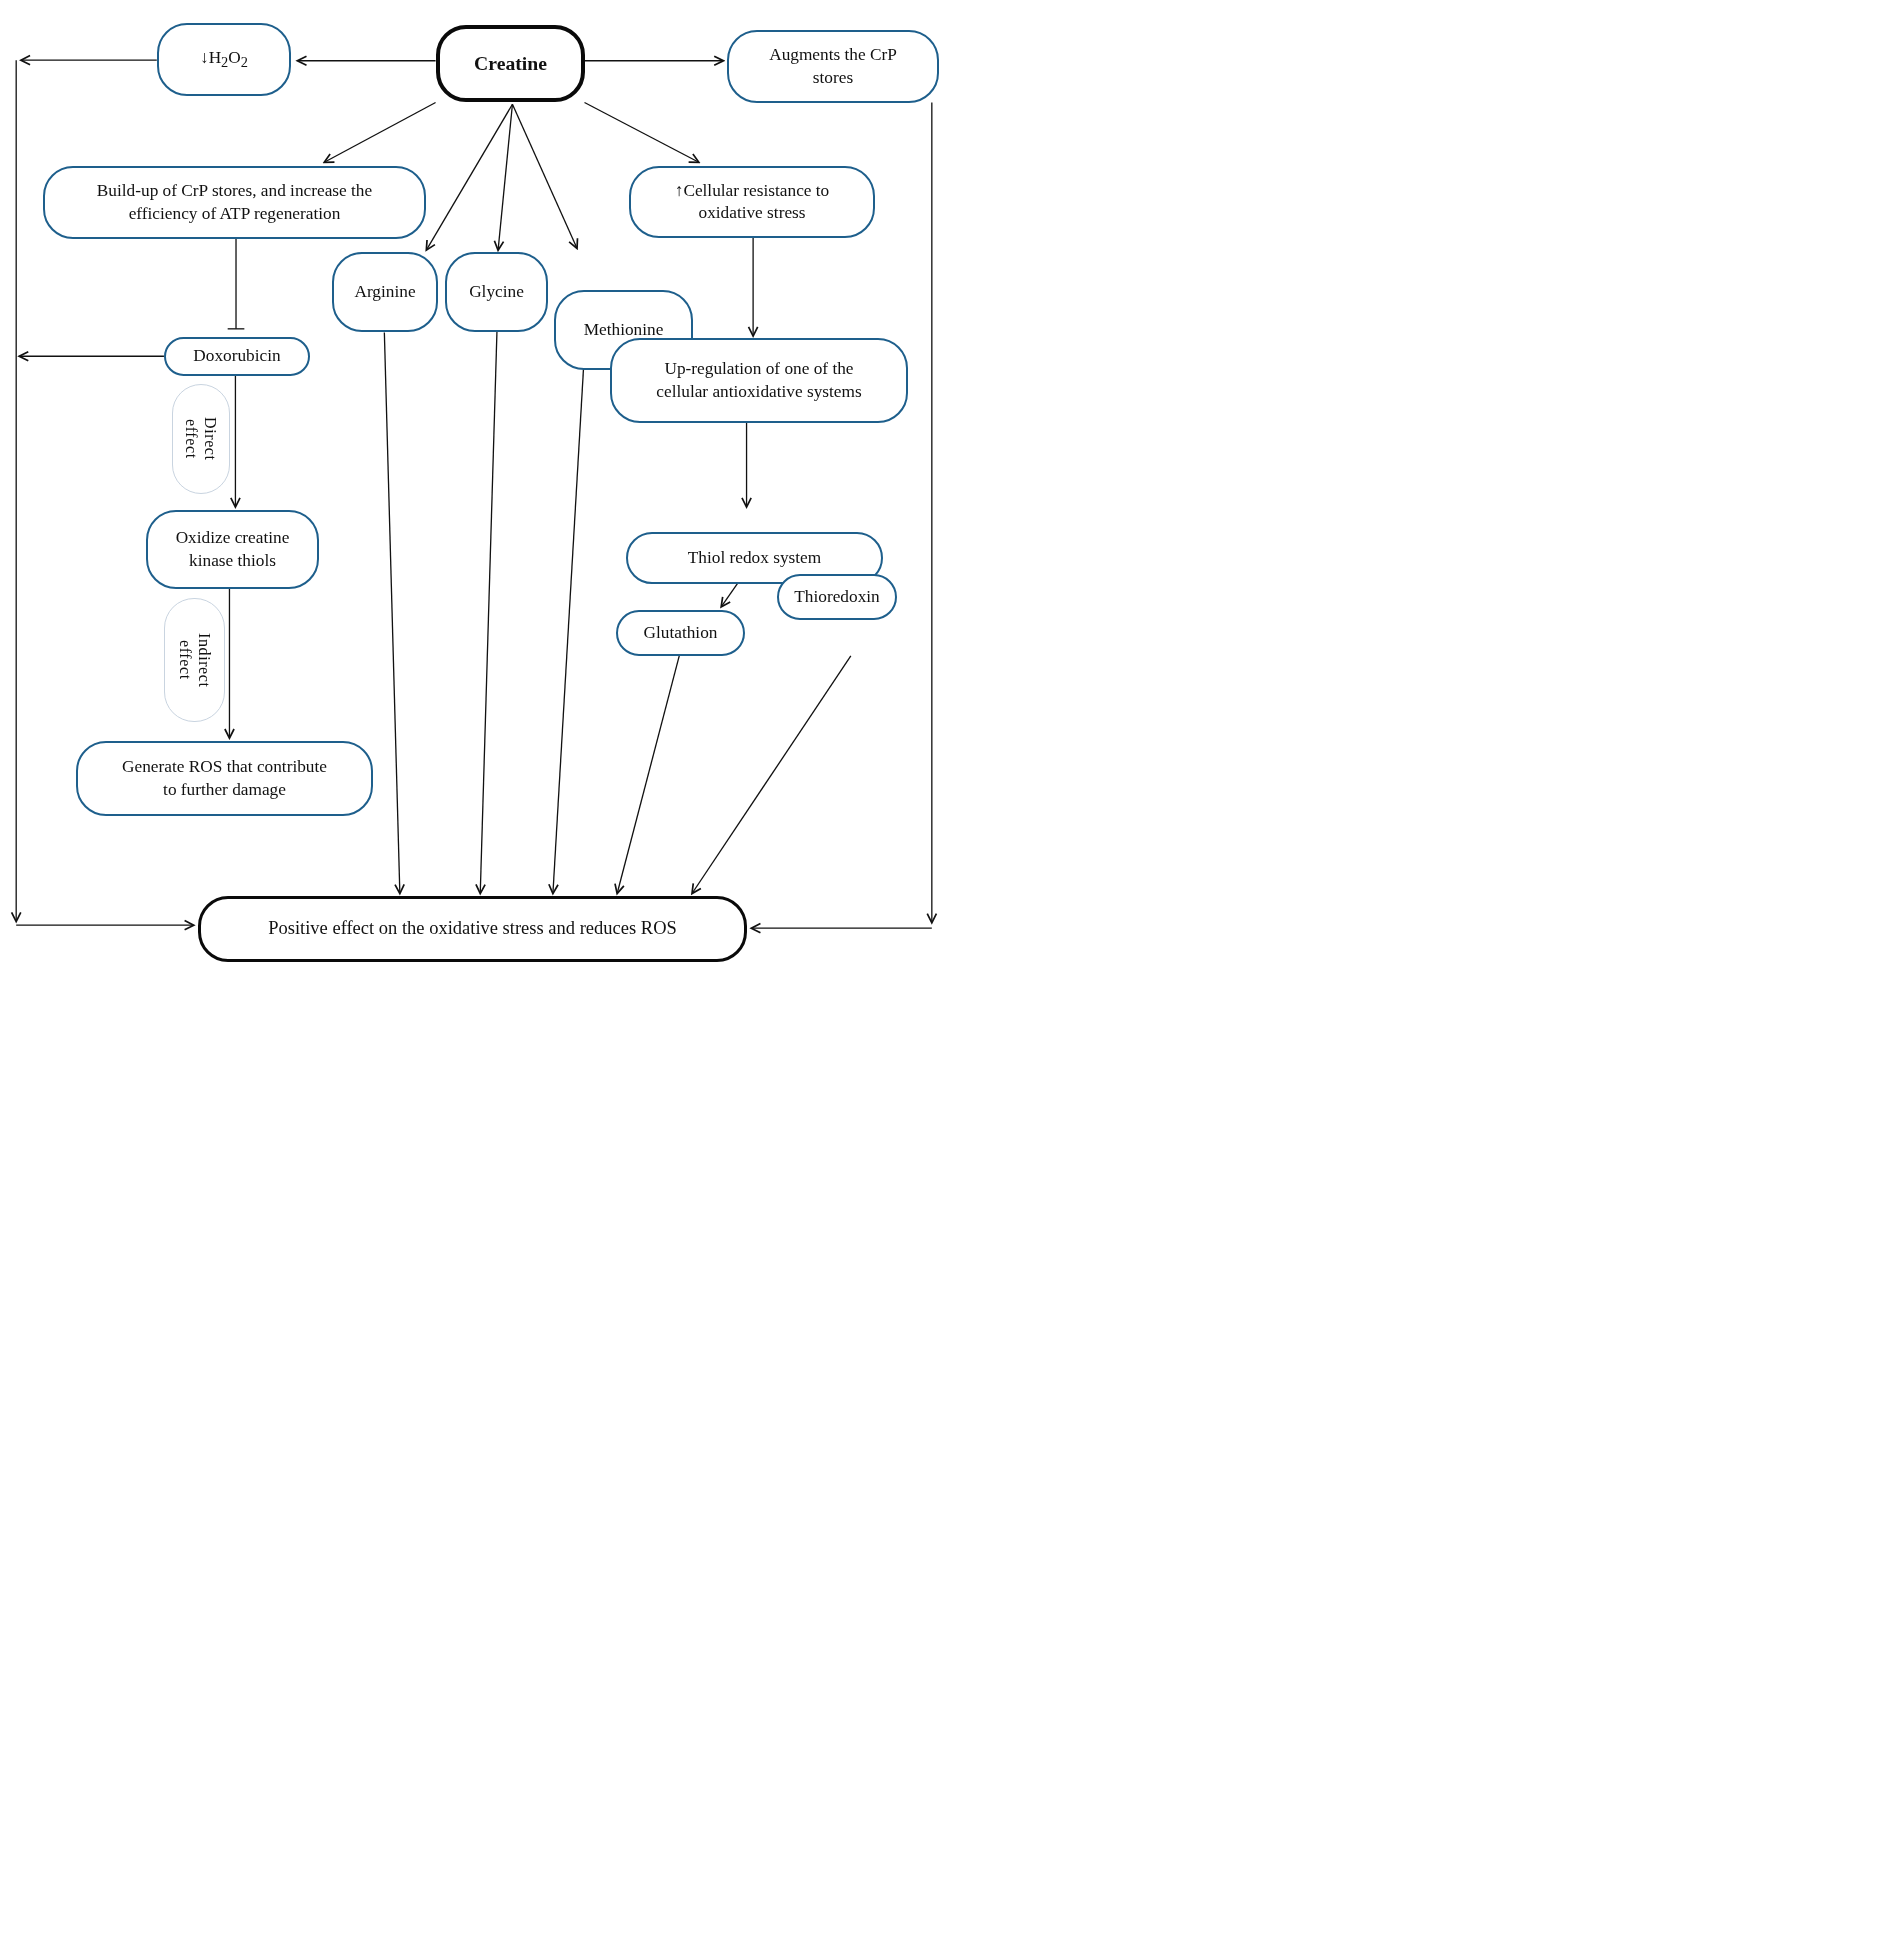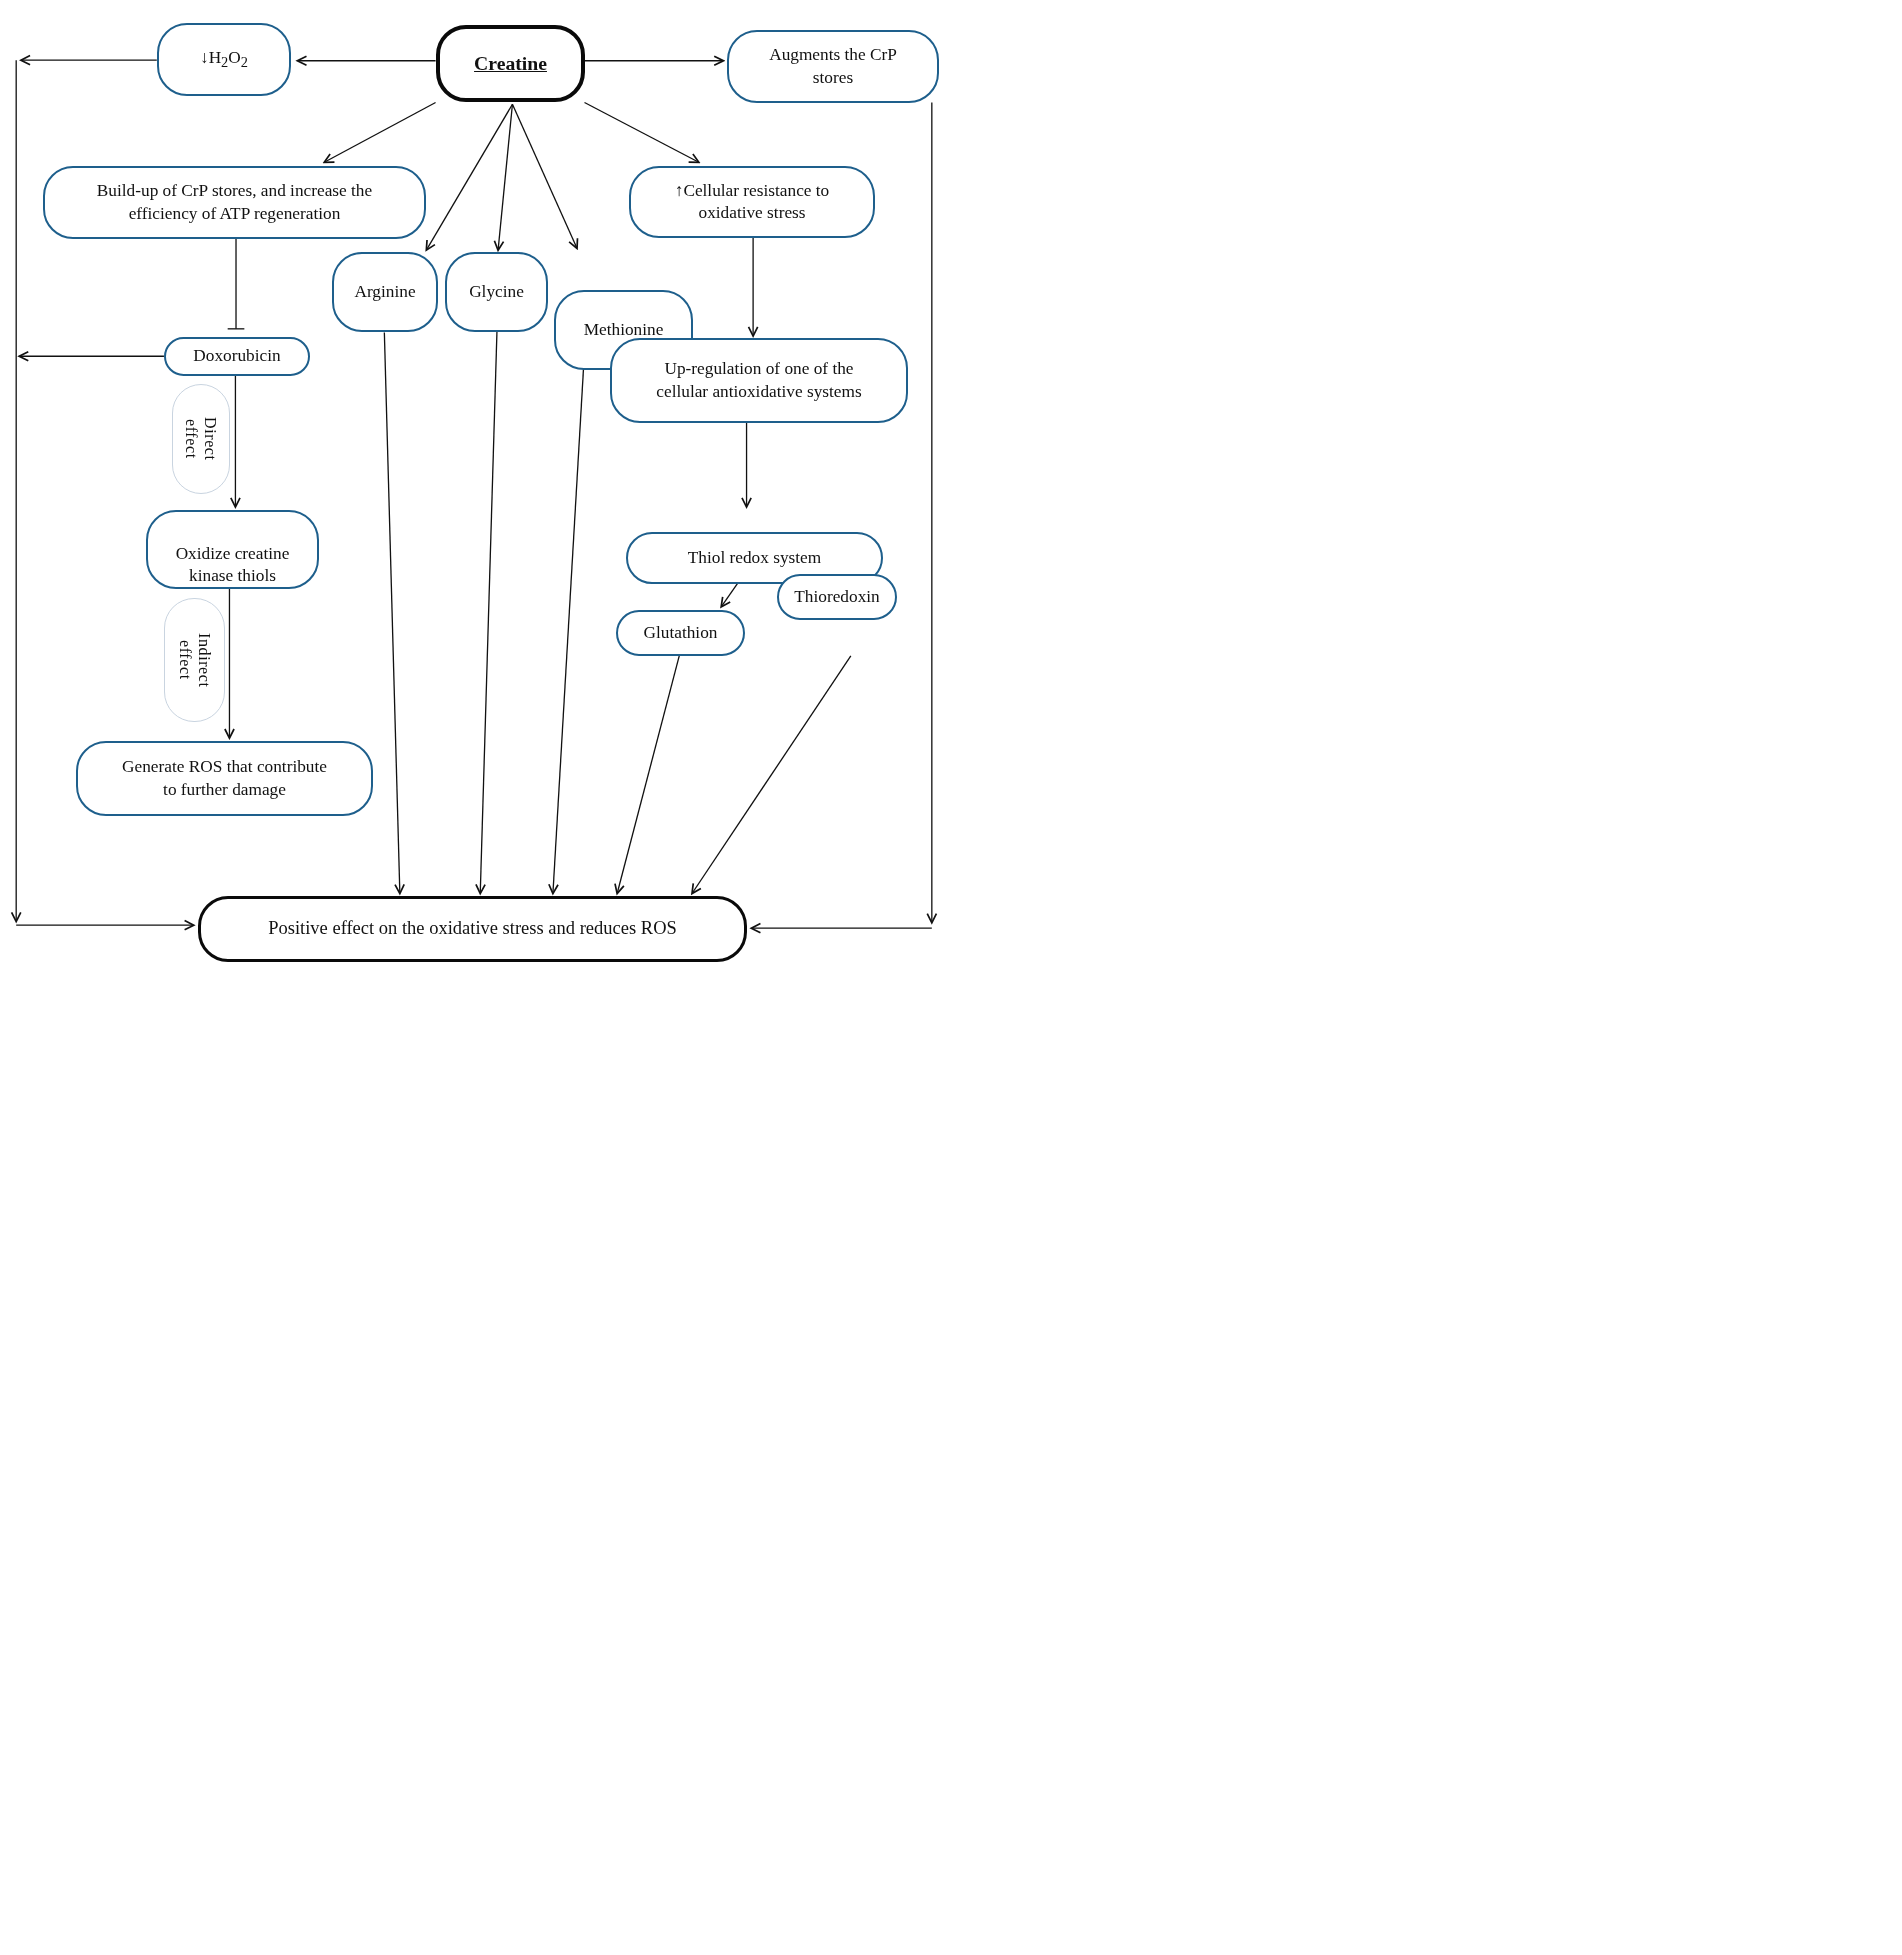--- a/index.html
+++ b/index.html
@@ -15,21 +15,21 @@
   .box{
     position:absolute;z-index:2;
     background:#ffffff;
     display:flex;flex-direction:column;align-items:center;justify-content:center;
     text-align:center;
     font-size:17.3px;line-height:1.28;
     box-sizing:border-box;
     border-radius:30px;
   }
   .box.blue{border:2.4px solid var(--blue,#1E5F8C);}
-  .box.black-heavy{border:4.2px solid #0a0a0a;font-weight:bold;font-size:19.7px;text-decoration:underline;}
+  .box.black-heavy{border:4.2px solid #0a0a0a;font-weight:bold;font-size:19.7px;}
   .box.black-big{border:3.6px solid #0a0a0a;font-size:18.5px;}
   .box.light{
     border:1.2px solid #c9d4e0;
     font-size:16px;line-height:1.2;
   }
   .vert{
     writing-mode:vertical-rl;
     text-align:center;
     letter-spacing:0.6px;
   }
@@ -113,21 +113,21 @@
     <span>Doxorubicin</span>
   </div>
 
   <div class="box light" style="left:172px;top:384px;width:58px;height:110px;">
     <div class="vert">
       <div>Direct</div>
       <div>effect</div>
     </div>
   </div>
 
-  <div class="box blue" style="left:146px;top:510px;width:173px;height:79px;justify-content:flex-end;">
+  <div class="box blue" style="left:146px;top:510px;width:173px;height:79px;">
     <span>Oxidize creatine</span>
     <span>kinase thiols</span>
   </div>
 
   <div class="box light" style="left:164px;top:598px;width:61px;height:124px;">
     <div class="vert">
       <div>Indirect</div>
       <div>effect</div>
     </div>
   </div>

